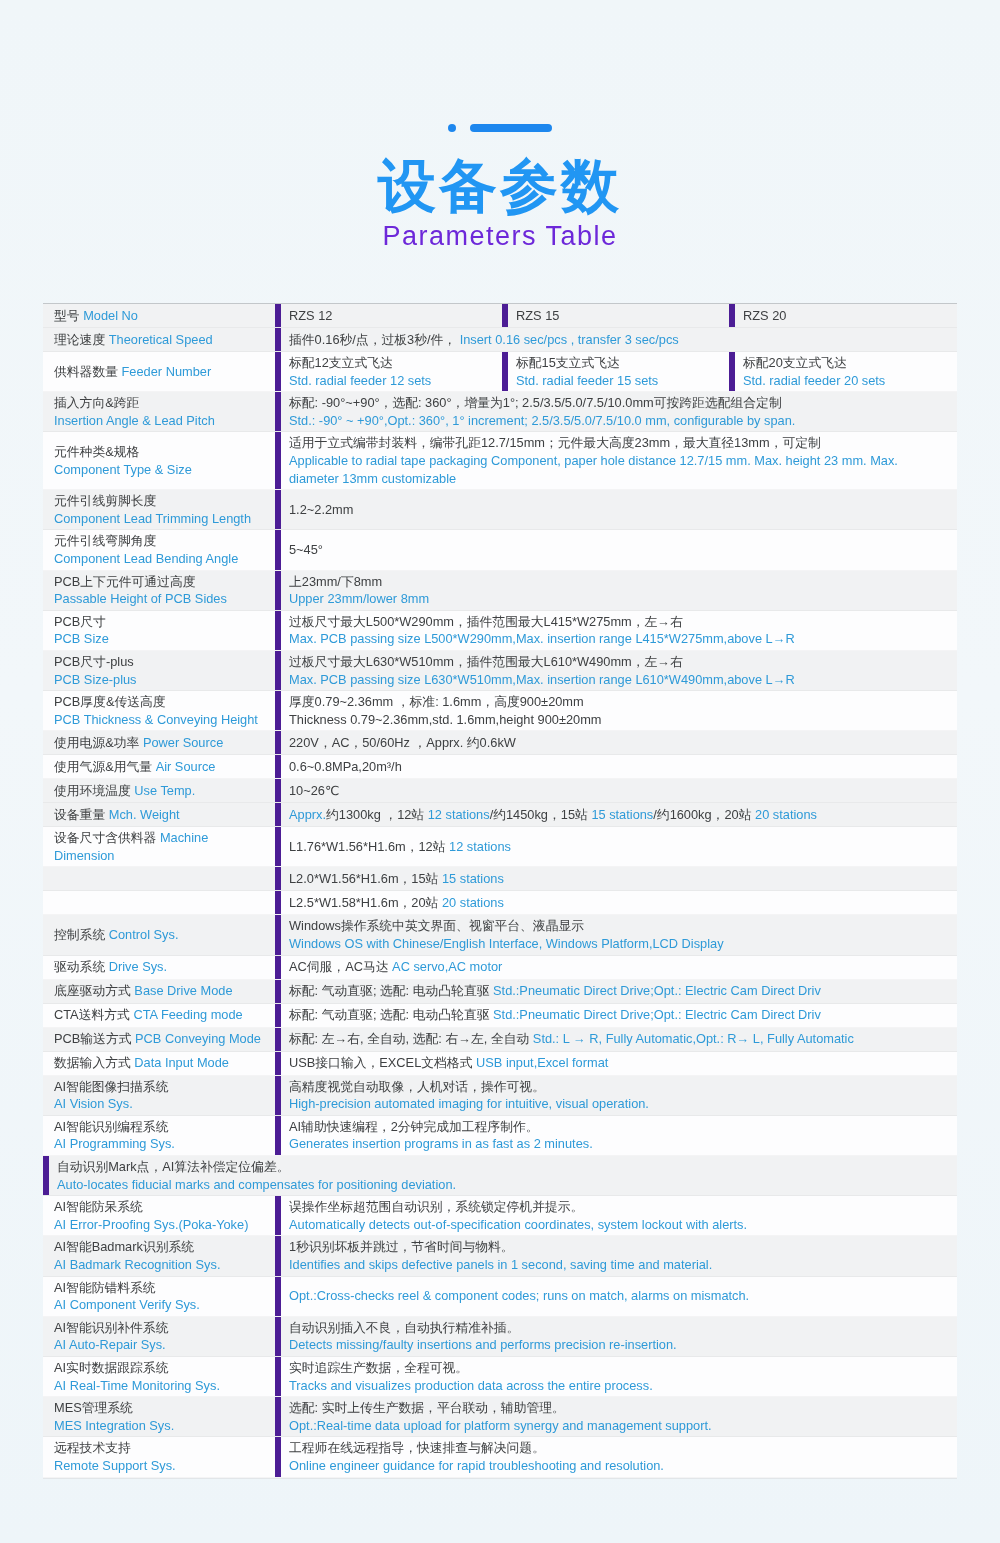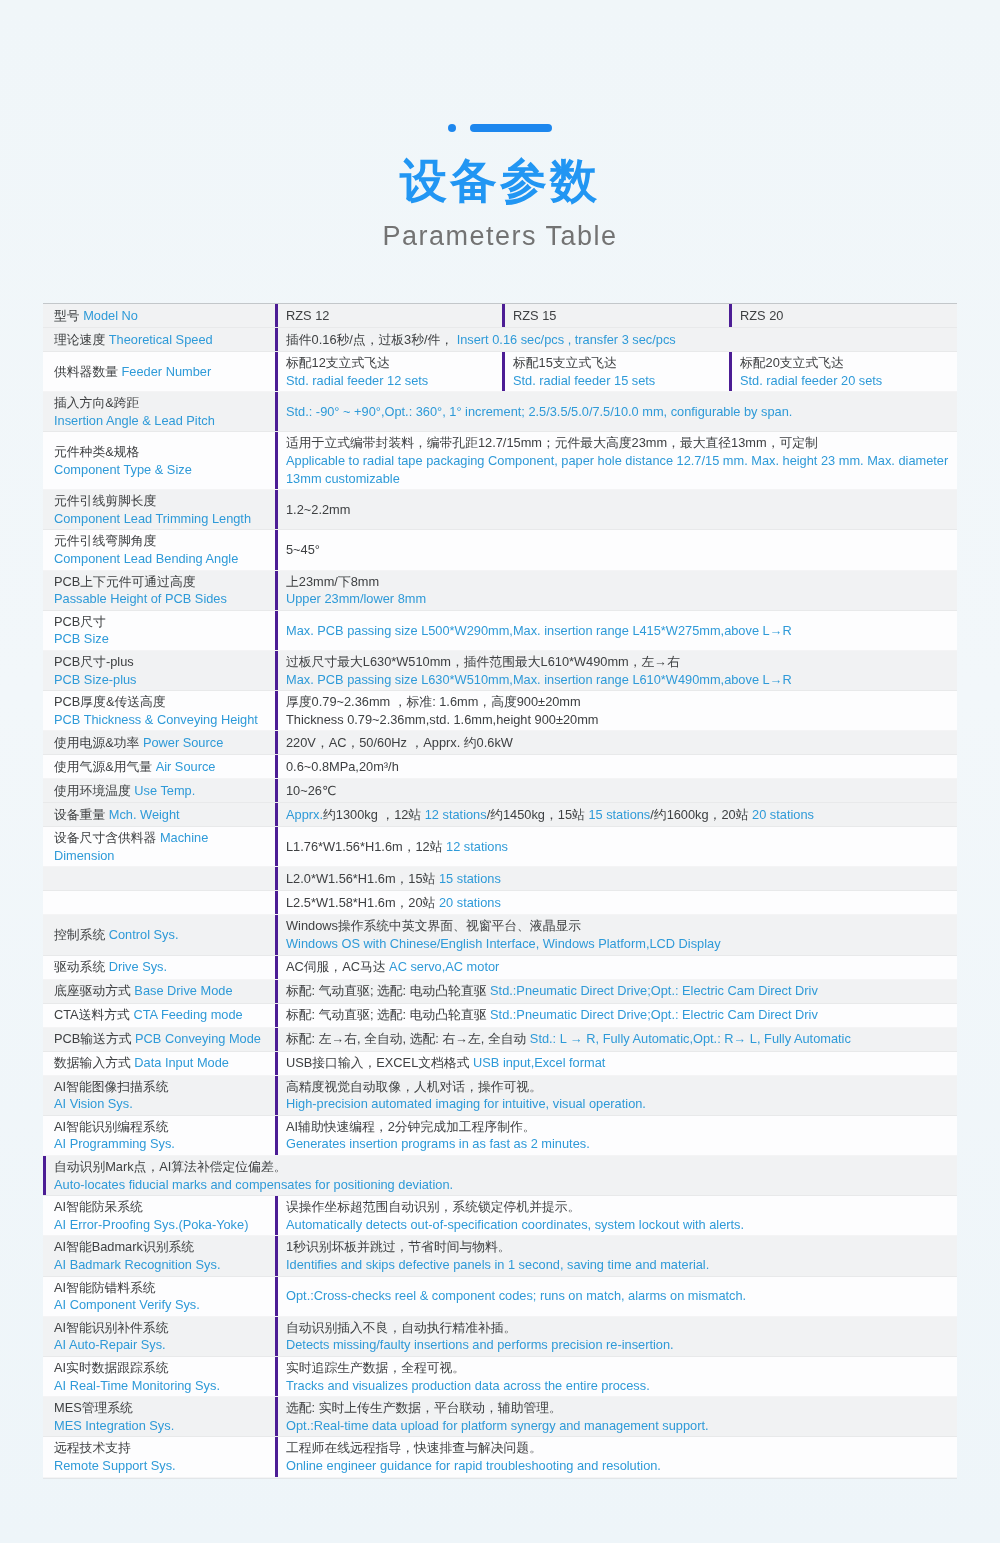--- a/index.html
+++ b/index.html
@@ -7,41 +7,41 @@
     width:1000px;height:1543px;
     background:linear-gradient(180deg,#f0f6f9 0%,#f2f7fa 45%,#eef5f9 100%);
     font-family:"Liberation Sans","DejaVu Sans",sans-serif;
     -webkit-font-smoothing:antialiased;
   }
   .header{ text-align:center; padding-top:123px; }
   .decor{ display:flex; justify-content:center; align-items:center; gap:14px; height:9px; }
   .decor-dot{ width:8px;height:8px;border-radius:50%; background:#1d87ee; }
   .decor-bar{ width:82px;height:8px;border-radius:4.5px; background:#1d87ee; }
   .title{
-    margin:25px 0 0; font-size:47px; line-height:1; font-weight:bold;
+    margin:25px 0 0; font-size:58px; line-height:1; font-weight:bold;
     color:#2196f3; letter-spacing:3px;
   }
   .subtitle{
-    margin-top:19px; font-size:27px; line-height:1; color:#737373;
+    margin-top:8px; font-size:27px; line-height:1; color:#6d28d9;
     letter-spacing:1.5px; font-weight:400;
   }
   .spec-table{
     width:914px; margin:53px auto 0;
     border-top:1px solid #c3c7ca;
     border-bottom:1px solid #e2e6e9;
   }
   .row{ display:flex; align-items:stretch; border-bottom:1px solid rgba(0,0,0,0.035); }
   .shade-g{ background:#f1f2f3; }
   .shade-w{ background:#fdfdfe; }
   .cell{
     box-sizing:border-box; padding:2px 8px; min-height:23px;
     display:flex; flex-direction:column; justify-content:center;
   }
   .label-cell{ flex:0 0 232px; width:232px; padding-left:11px; }
-  .value-cell{ flex:1 1 auto; border-left:3px solid #4c1d95; min-width:0; }
+  .value-cell{ flex:1 1 auto; border-left:6px solid #4c1d95; min-width:0; }
   .value-cell.third{ flex:0 0 227px; width:227px; }
   .line{ font-size:12.8px; line-height:17.6px; }
   .seg{ display:inline; }
   .t-d{ color:#3e4042; }
   .t-b{ color:#2e9ad8; }
 </style>
 </head>
 <body>
 
 <div class="header">
@@ -92,20 +92,21 @@
         <div class="line"><span class="seg t-d">标配20支立式飞达</span></div>
         <div class="line"><span class="seg t-b">Std. radial feeder 20 sets</span></div>
       </div>
     </div>
     <div class="row shade-g">
       <div class="cell label-cell">
         <div class="line"><span class="seg t-d">插入方向&amp;跨距</span></div>
         <div class="line"><span class="seg t-b">Insertion Angle &amp; Lead Pitch</span></div>
       </div>
       <div class="cell value-cell">
+        <div class="line"><span class="seg t-d">标配: -90°~+90°，选配: 360°，增量为1°; 2.5/3.5/5.0/7.5/10.0mm可按跨距选配组合定制</span></div>
         <div class="line"><span class="seg t-b">Std.: -90° ~ +90°,Opt.: 360°, 1° increment; 2.5/3.5/5.0/7.5/10.0 mm, configurable by span.</span></div>
       </div>
     </div>
     <div class="row shade-w">
       <div class="cell label-cell">
         <div class="line"><span class="seg t-d">元件种类&amp;规格</span></div>
         <div class="line"><span class="seg t-b">Component Type &amp; Size</span></div>
       </div>
       <div class="cell value-cell">
         <div class="line"><span class="seg t-d">适用于立式编带封装料，编带孔距12.7/15mm；元件最大高度23mm，最大直径13mm，可定制</span></div>
@@ -139,20 +140,21 @@
         <div class="line"><span class="seg t-d">上23mm/下8mm</span></div>
         <div class="line"><span class="seg t-b">Upper  23mm/lower 8mm</span></div>
       </div>
     </div>
     <div class="row shade-w">
       <div class="cell label-cell">
         <div class="line"><span class="seg t-d">PCB尺寸</span></div>
         <div class="line"><span class="seg t-b">PCB Size</span></div>
       </div>
       <div class="cell value-cell">
+        <div class="line"><span class="seg t-d">过板尺寸最大L500*W290mm，插件范围最大L415*W275mm，左→右</span></div>
         <div class="line"><span class="seg t-b">Max. PCB passing size  L500*W290mm,Max. insertion range  L415*W275mm,above L→R</span></div>
       </div>
     </div>
     <div class="row shade-g">
       <div class="cell label-cell">
         <div class="line"><span class="seg t-d">PCB尺寸-plus</span></div>
         <div class="line"><span class="seg t-b">PCB Size-plus</span></div>
       </div>
       <div class="cell value-cell">
         <div class="line"><span class="seg t-d">过板尺寸最大L630*W510mm，插件范围最大L610*W490mm，左→右</span></div>

